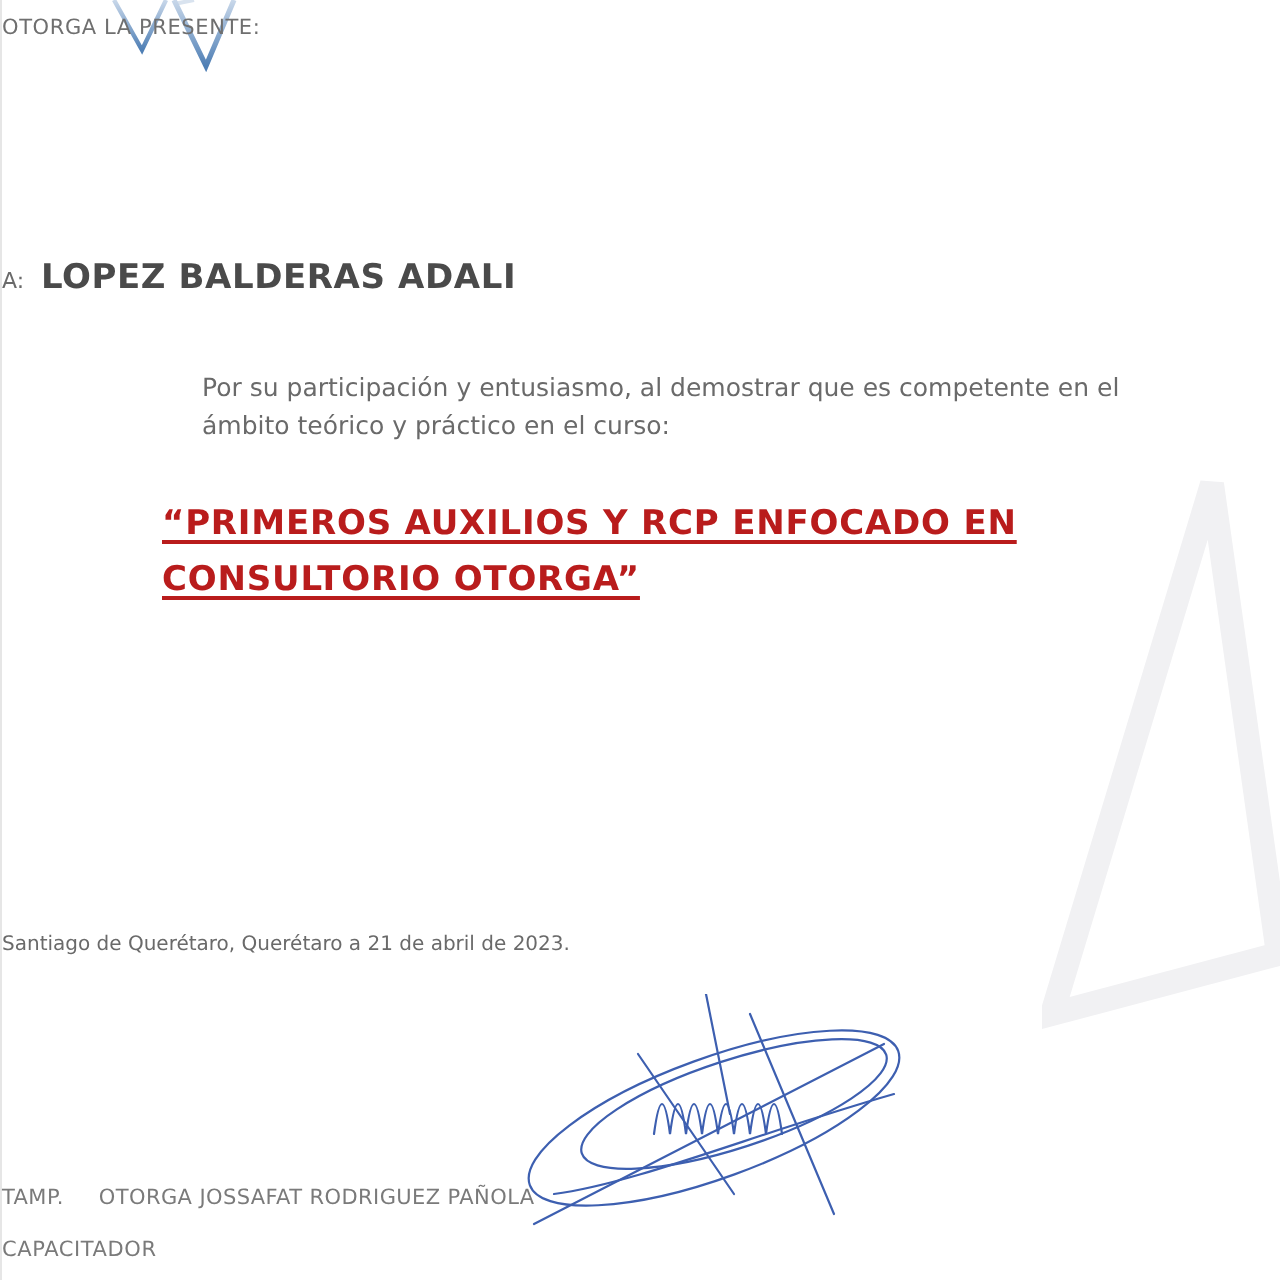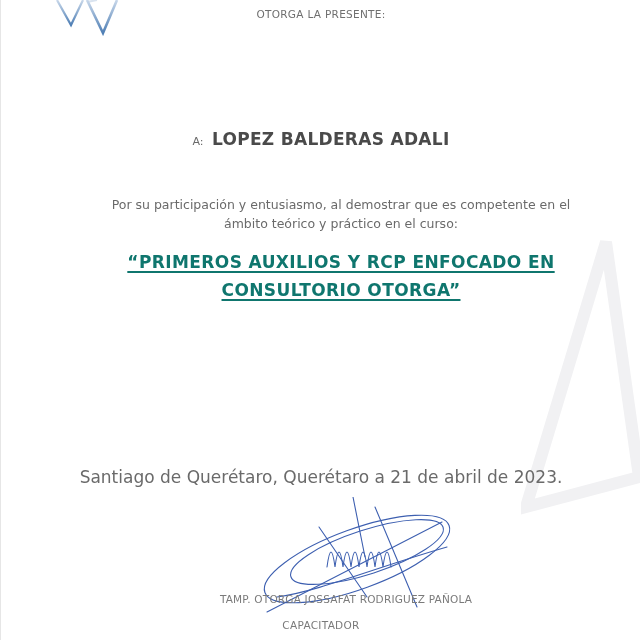--- a/index.html
+++ b/index.html
@@ -14,36 +14,36 @@
       color: #5a5a5a;
     }
     .page {
       position: absolute; left: 0; top: 0;
       width: 640px; height: 640px;
       background: #ffffff;
       border-left: 1px solid #e6e6e6;
     }
     .logo { position: absolute; left: 48px; top: 0; width: 90px; height: 36px; }
     .watermark { position: absolute; left: 520px; top: 232px; width: 120px; height: 290px; }
-    .center { position: absolute; left: 0; width: 640px; text-align: center; }
+    .center { position: absolute; left: 0; width: 640px; }
     .otorga { top: 8px; font-size: 10.5px; letter-spacing: 0.3px; color: #6f6f6f; }
     .constancia { top: 30px; font-size: 25px; letter-spacing: 1.2px; color: #5b5b5b; font-weight: normal; }
     .recipient { top: 129px; font-size: 17px; color: #4a4a4a; }
     .recipient .prefix { font-size: 11px; color: #6a6a6a; margin-right: 3px; }
     .recipient .name { font-weight: bold; letter-spacing: 0.3px; }
-    .desc { top: 184px; left: 100px; width: 480px; font-size: 12.5px; line-height: 19px; color: #6a6a6a; margin-top: 11px; }
-    .course { top: 248px; left: 80px; width: 520px; font-size: 17px; line-height: 28px; font-weight: bold; color: #0f766e; letter-spacing: 0.4px; }
+    .desc { top: 184px; left: 100px; width: 480px; font-size: 12.5px; line-height: 19px; color: #6a6a6a; }
+    .course { top: 248px; left: 80px; width: 520px; font-size: 17px; line-height: 28px; font-weight: bold; color: #b91c1c; letter-spacing: 0.4px; }
     .course span { text-decoration: underline; text-decoration-thickness: 1.5px; text-underline-offset: 3px; }
     .venue { top: 361px; left: 90px; width: 500px; font-size: 12.5px; line-height: 19px; color: #6a6a6a; }
     .venue b { color: #505050; text-decoration: underline; text-underline-offset: 2px; }
     .venue b.it { font-style: italic; }
-    .place-date { top: 467px; font-size: 17px; color: #6a6a6a; }
+    .place-date { top: 467px; font-size: 10px; color: #6a6a6a; }
     .signature { position: absolute; left: 256px; top: 497px; width: 230px; height: 135px; }
     .signer { top: 593px; left: 0; width: 690px; font-size: 10.5px; color: #7a7a7a; letter-spacing: 0.2px; }
-    .signer .tamp { }
+    .signer .tamp { margin-right: 14px; }
     .role { top: 619px; font-size: 10.5px; color: #7a7a7a; letter-spacing: 0.3px; }
   </style>
 </head>
 <body>
 
 <div class="page">
 
   <svg class="logo" viewBox="0 0 90 36">
     <defs>
       <linearGradient id="lg" x1="0" y1="0" x2="0" y2="1">

